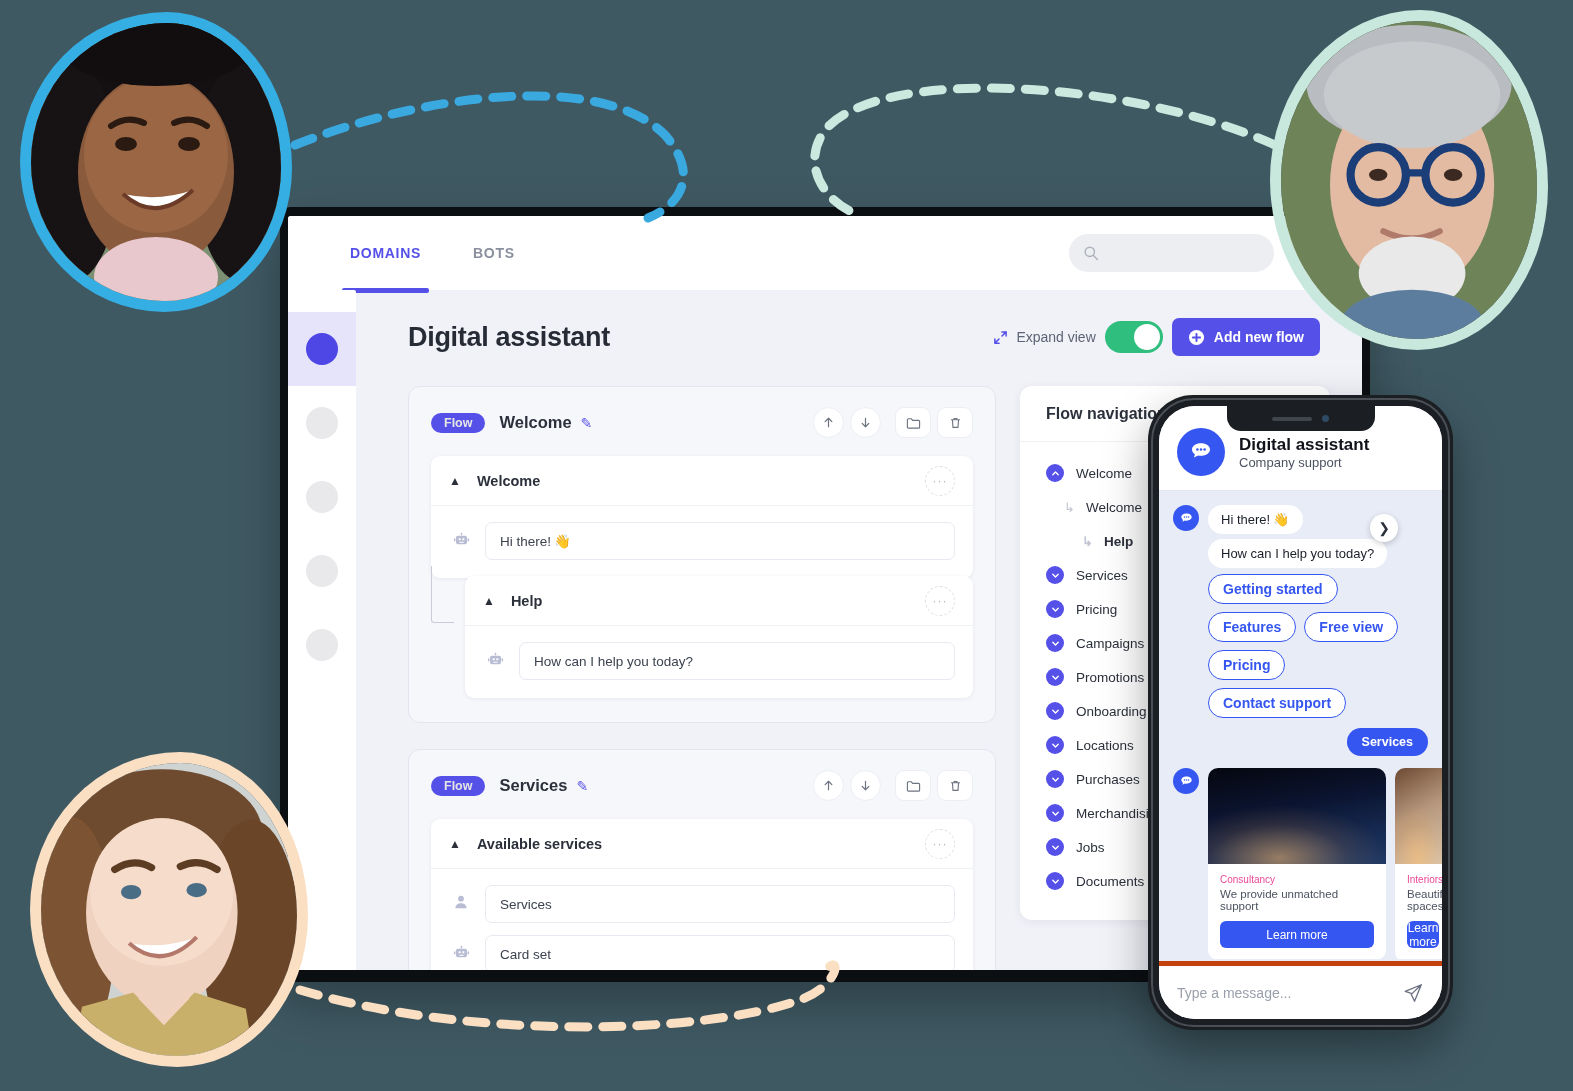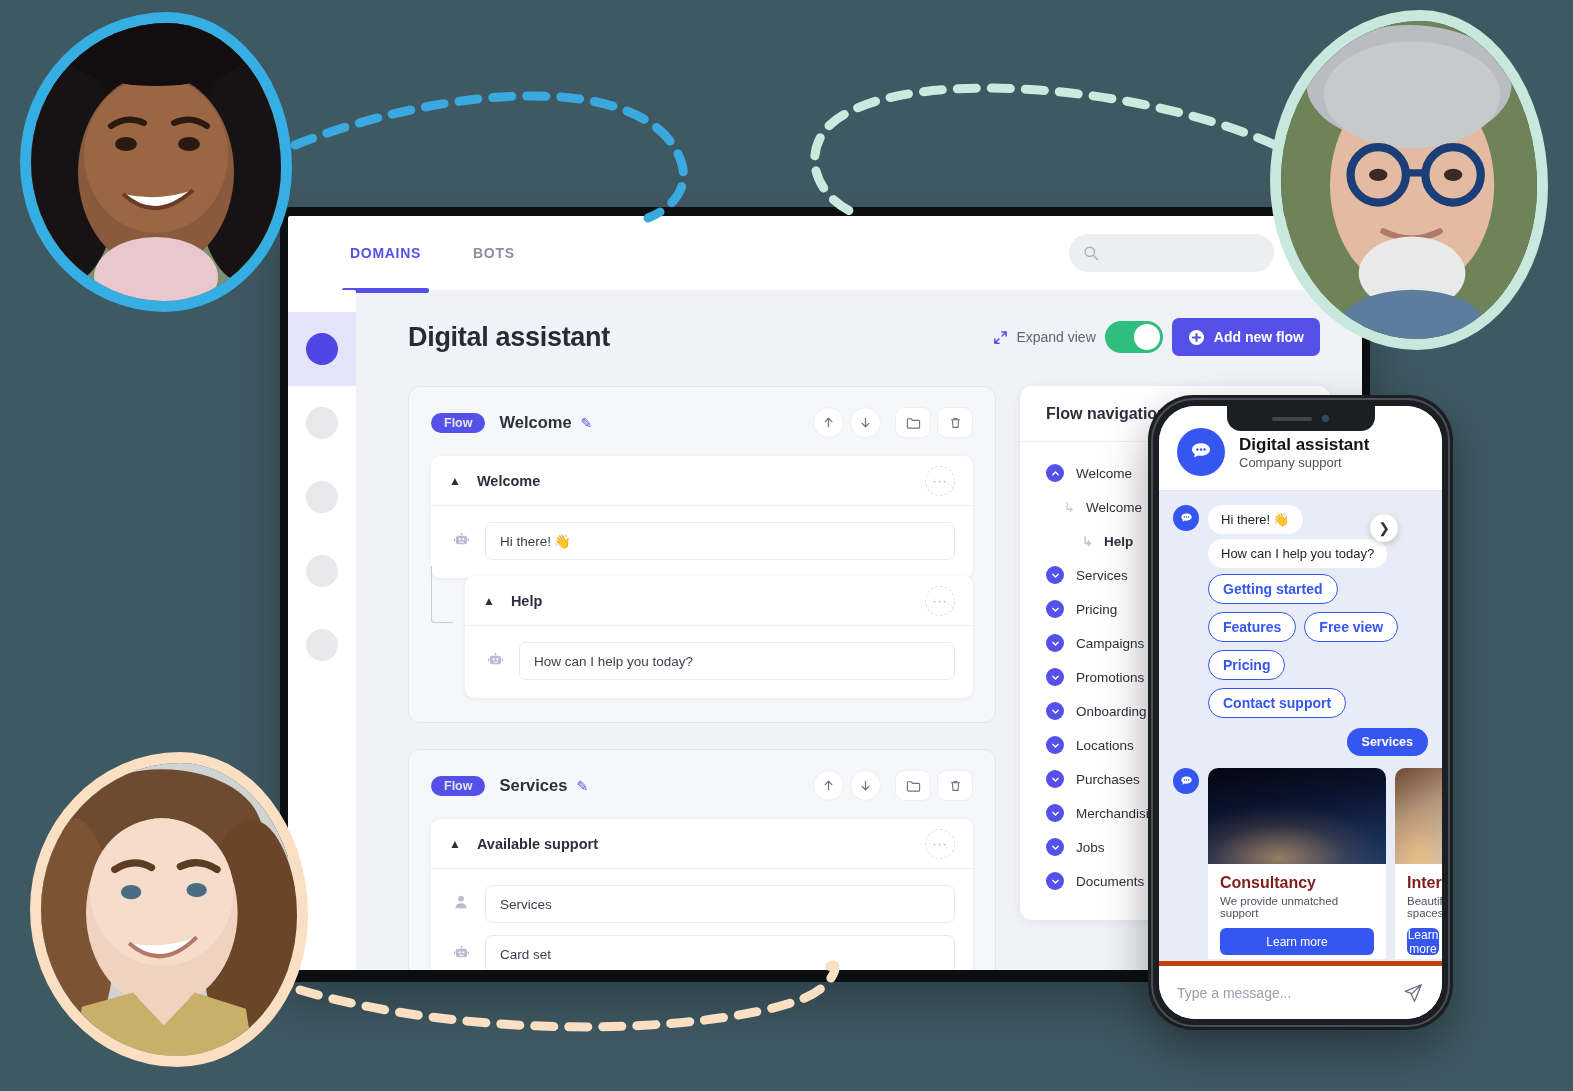--- a/index.html
+++ b/index.html
@@ -239,21 +239,21 @@
     width: 178px; flex: none; background: #fff; border-radius: 10px; overflow: hidden;
   }
   .card.peek { width: 56px; }
   .card-img { height: 96px; background: linear-gradient(170deg,#05070f 0%,#0b1430 40%,#15284f 70%,#1d3866 100%); position: relative; }
   .card-img::after {
     content:""; position:absolute; left:0; right:0; bottom:0; height:60%;
     background: radial-gradient(ellipse at 40% 90%, rgba(255,190,110,.55) 0%, rgba(255,160,60,.12) 45%, transparent 72%);
   }
   .card-img.alt { background: linear-gradient(150deg,#6d4a33 0%,#b6977c 45%,#d9cbb8 100%); }
   .card-pad { padding: 10px 12px 12px 12px; }
-  .card-title { font-size: 16px; font-weight: 700; color: #7f1d1d; margin-bottom: 3px; }
+  .card-title { font-size: 10px; font-weight: 400; color: #ec4899; margin-bottom: 3px; }
   .card-sub { font-size: 11.5px; color: #4c5260; margin-bottom: 9px; }
   .card-btn {
     background: #3556f0; color: #fff; border: none; border-radius: 6px;
     width: 100%; height: 27px; font-size: 12px; cursor: pointer;
     font-family: "Liberation Sans", sans-serif;
   }
   .carousel-next {
     position: absolute; right: 44px; top: 108px; width: 28px; height: 28px;
     border-radius: 50%; background: #fff; box-shadow: 0 2px 6px rgba(0,0,0,.2);
     display: flex; align-items: center; justify-content: center; cursor: pointer; z-index: 4;
@@ -456,21 +456,21 @@
                       <svg width="13" height="14" viewBox="0 0 14 15">
                           <path d="M2.6 4h8.8M5.4 4V2.6h3.2V4M3.7 4l.6 8.2h5.4L10.3 4" stroke="#6e7380" stroke-width="1.2" fill="none" stroke-linecap="round" stroke-linejoin="round"></path>
                         </svg>
                     </div>
                   </div>
                 </div>
 
                 <div class="node">
                   <div class="node-head">
                     <span class="caret">▲</span>
-                    <span class="node-title">Available support</span>
+                    <span class="node-title">Available services</span>
                     <span class="dots-btn">···</span>
                   </div>
                   <div class="node-body">
                     <div class="node-row">
                       <span class="bot-ico">
                         <svg width="16" height="16" viewBox="0 0 16 16">
                           <circle cx="8" cy="4.7" r="2.9" fill="#b8bdd4"></circle>
                           <path d="M2.4 14.2c0-3.1 2.5-5 5.6-5s5.6 1.9 5.6 5z" fill="#b8bdd4"></path>
                         </svg>
                       </span>

